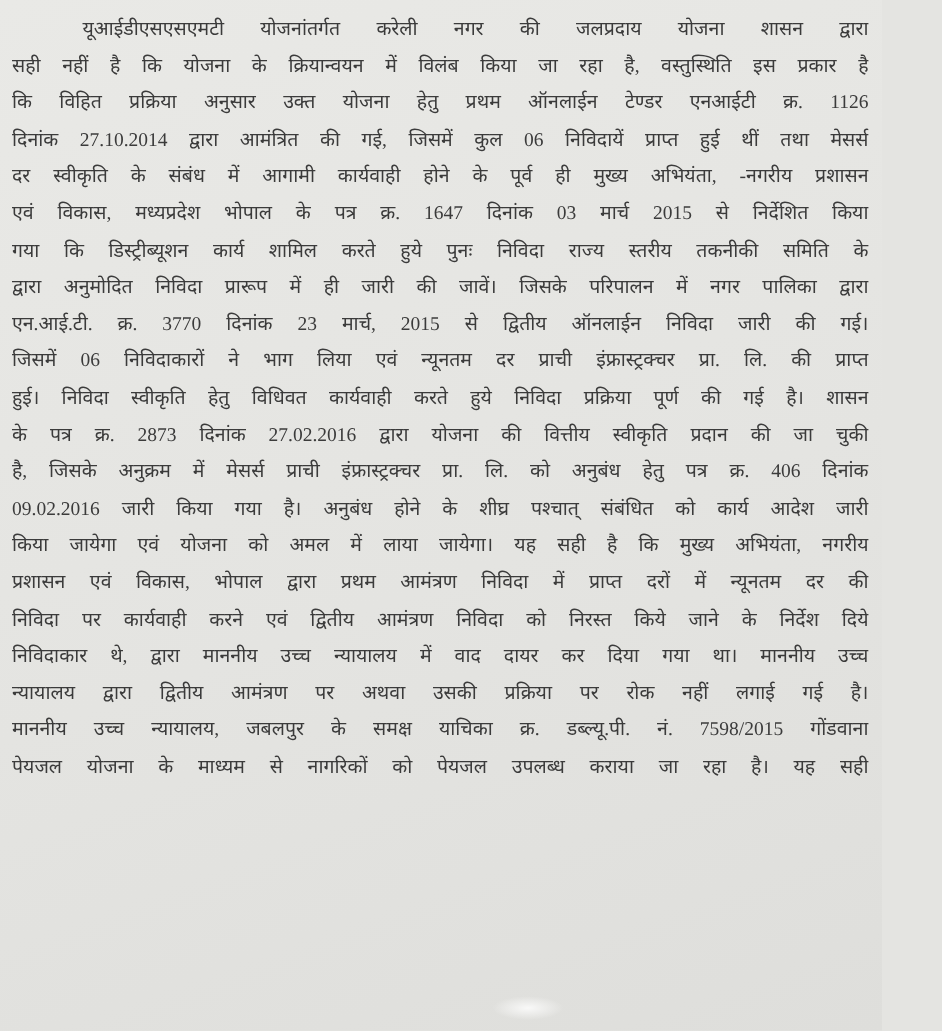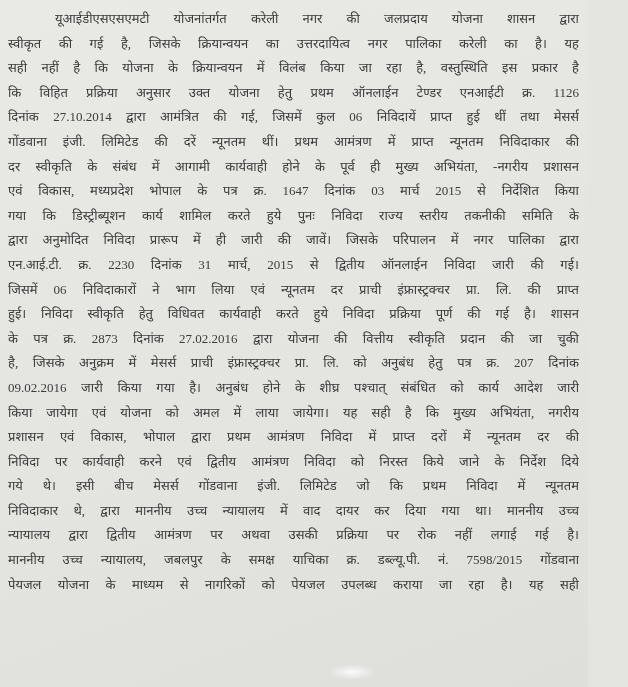--- a/index.html
+++ b/index.html
@@ -50,38 +50,35 @@
                 rgba(255,255,255,0.0) 70%);
     pointer-events: none;
   }
 </style>
 </head>
 <body>
 
 <div class="page">
   <div class="paragraph">
     <div class="line indent">यूआईडीएसएसएमटी योजनांतर्गत करेली नगर की जलप्रदाय योजना शासन द्वारा</div>
-    <div class="line">स्वीकृत की गई है, जिसके क्रियान्वयन का उत्तरदायित्व नगर पालिका करेली का है। यह</div>
     <div class="line">सही नहीं है कि योजना के क्रियान्वयन में विलंब किया जा रहा है, वस्तुस्थिति इस प्रकार है</div>
     <div class="line">कि विहित प्रक्रिया अनुसार उक्त योजना हेतु प्रथम ऑनलाईन टेण्डर एनआईटी क्र. 1126</div>
     <div class="line">दिनांक 27.10.2014 द्वारा आमंत्रित की गई, जिसमें कुल 06 निविदायें प्राप्त हुई थीं तथा मेसर्स</div>
-    <div class="line">गोंडवाना इंजी. लिमिटेड की दरें न्यूनतम थीं। प्रथम आमंत्रण में प्राप्त न्यूनतम निविदाकार की</div>
     <div class="line">दर स्वीकृति के संबंध में आगामी कार्यवाही होने के पूर्व ही मुख्य अभियंता, -नगरीय प्रशासन</div>
     <div class="line">एवं विकास, मध्यप्रदेश भोपाल के पत्र क्र. 1647 दिनांक 03 मार्च 2015 से निर्देशित किया</div>
     <div class="line">गया कि डिस्ट्रीब्यूशन कार्य शामिल करते हुये पुनः निविदा राज्य स्तरीय तकनीकी समिति के</div>
     <div class="line">द्वारा अनुमोदित निविदा प्रारूप में ही जारी की जावें। जिसके परिपालन में नगर पालिका द्वारा</div>
-    <div class="line">एन.आई.टी. क्र. 2230 दिनांक 31 मार्च, 2015 से द्वितीय ऑनलाईन निविदा जारी की गई।</div>
+    <div class="line">एन.आई.टी. क्र. 3770 दिनांक 23 मार्च, 2015 से द्वितीय ऑनलाईन निविदा जारी की गई।</div>
     <div class="line">जिसमें 06 निविदाकारों ने भाग लिया एवं न्यूनतम दर प्राची इंफ्रास्ट्रक्चर प्रा. लि. की प्राप्त</div>
     <div class="line">हुई। निविदा स्वीकृति हेतु विधिवत कार्यवाही करते हुये निविदा प्रक्रिया पूर्ण की गई है। शासन</div>
     <div class="line">के पत्र क्र. 2873 दिनांक 27.02.2016 द्वारा योजना की वित्तीय स्वीकृति प्रदान की जा चुकी</div>
-    <div class="line">है, जिसके अनुक्रम में मेसर्स प्राची इंफ्रास्ट्रक्चर प्रा. लि. को अनुबंध हेतु पत्र क्र. 207 दिनांक</div>
+    <div class="line">है, जिसके अनुक्रम में मेसर्स प्राची इंफ्रास्ट्रक्चर प्रा. लि. को अनुबंध हेतु पत्र क्र. 406 दिनांक</div>
     <div class="line">09.02.2016 जारी किया गया है। अनुबंध होने के शीघ्र पश्चात् संबंधित को कार्य आदेश जारी</div>
     <div class="line">किया जायेगा एवं योजना को अमल में लाया जायेगा। यह सही है कि मुख्य अभियंता, नगरीय</div>
     <div class="line">प्रशासन एवं विकास, भोपाल द्वारा प्रथम आमंत्रण निविदा में प्राप्त दरों में न्यूनतम दर की</div>
     <div class="line">निविदा पर कार्यवाही करने एवं द्वितीय आमंत्रण निविदा को निरस्त किये जाने के निर्देश दिये</div>
-    <div class="line">गये थे। इसी बीच मेसर्स गोंडवाना इंजी. लिमिटेड जो कि प्रथम निविदा में न्यूनतम</div>
     <div class="line">निविदाकार थे, द्वारा माननीय उच्च न्यायालय में वाद दायर कर दिया गया था। माननीय उच्च</div>
     <div class="line">न्यायालय द्वारा द्वितीय आमंत्रण पर अथवा उसकी प्रक्रिया पर रोक नहीं लगाई गई है।</div>
     <div class="line">माननीय उच्च न्यायालय, जबलपुर के समक्ष याचिका क्र. डब्ल्यू.पी. नं. 7598/2015 गोंडवाना</div>
     <div class="line">पेयजल योजना के माध्यम से नागरिकों को पेयजल उपलब्ध कराया जा रहा है। यह सही</div>
   </div>
   <div class="smudge"></div>
 </div>
 
 </body></html>

